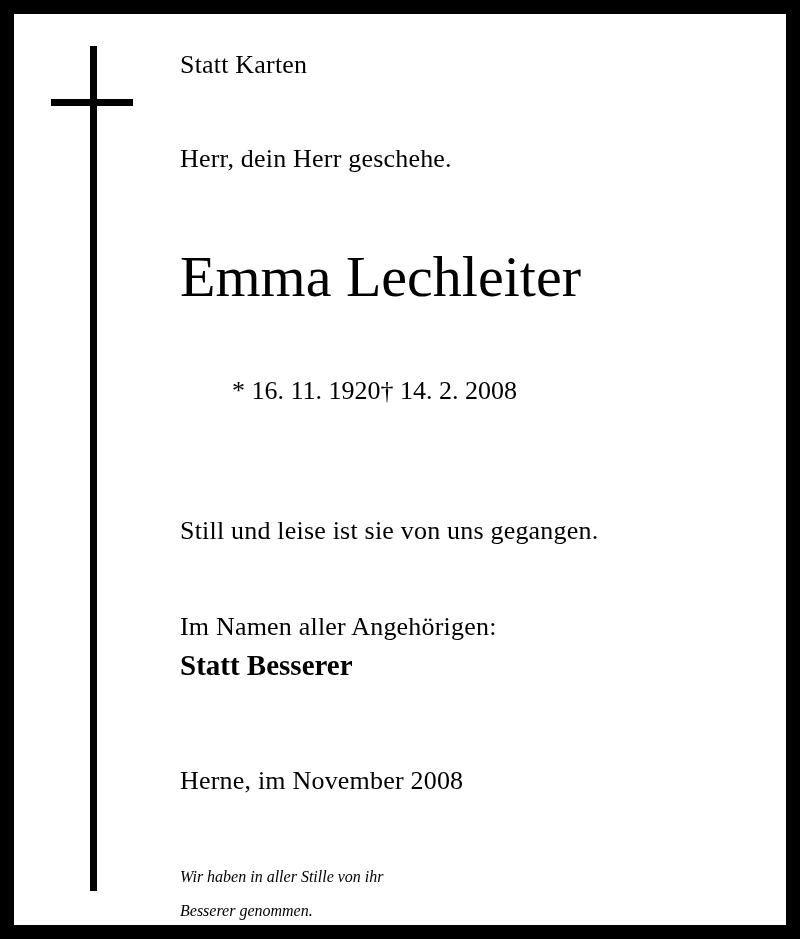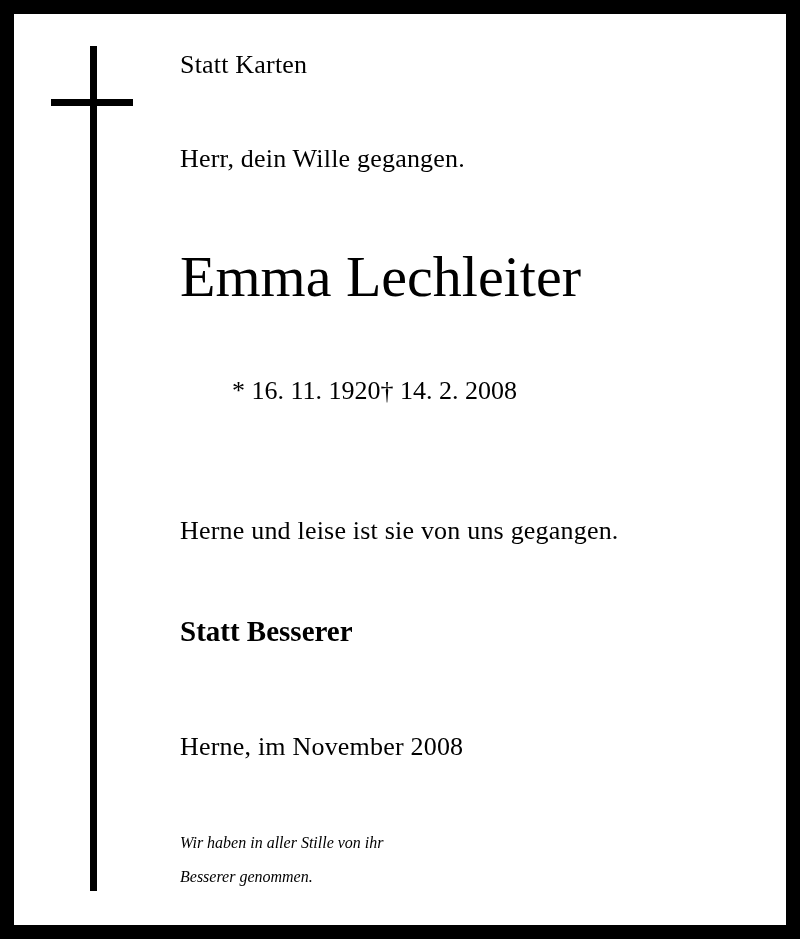--- a/index.html
+++ b/index.html
@@ -102,38 +102,39 @@
 
     <div class="cross-vertical"></div>
     <div class="cross-horizontal"></div>
 
     <div class="content">
 
       <div class="line">Statt Karten</div>
 
       <div class="gap-statt"></div>
 
-      <div class="line">Herr, dein Wille gegangen.</div>
+      <div class="line">Herr, dein Herr geschehe.</div>
 
       <div class="gap-motto"></div>
 
       <div class="name">Emma Lechleiter</div>
 
       <div class="gap-name"></div>
 
       <div class="dates">
         <span class="birth">* 16. 11. 1920</span><span class="death">† 14. 2. 2008</span>
       </div>
 
       <div class="gap-dates"></div>
 
-      <div class="line">Herne und leise ist sie von uns gegangen.</div>
+      <div class="line">Still und leise ist sie von uns gegangen.</div>
 
       <div class="gap-still"></div>
 
+      <div class="line">Im Namen aller Angehörigen:</div>
 
       <div class="gap-namen"></div>
 
       <div class="family">Statt Besserer</div>
 
       <div class="gap-family"></div>
 
       <div class="line">Herne, im November 2008</div>
 
       <div class="gap-place"></div>

